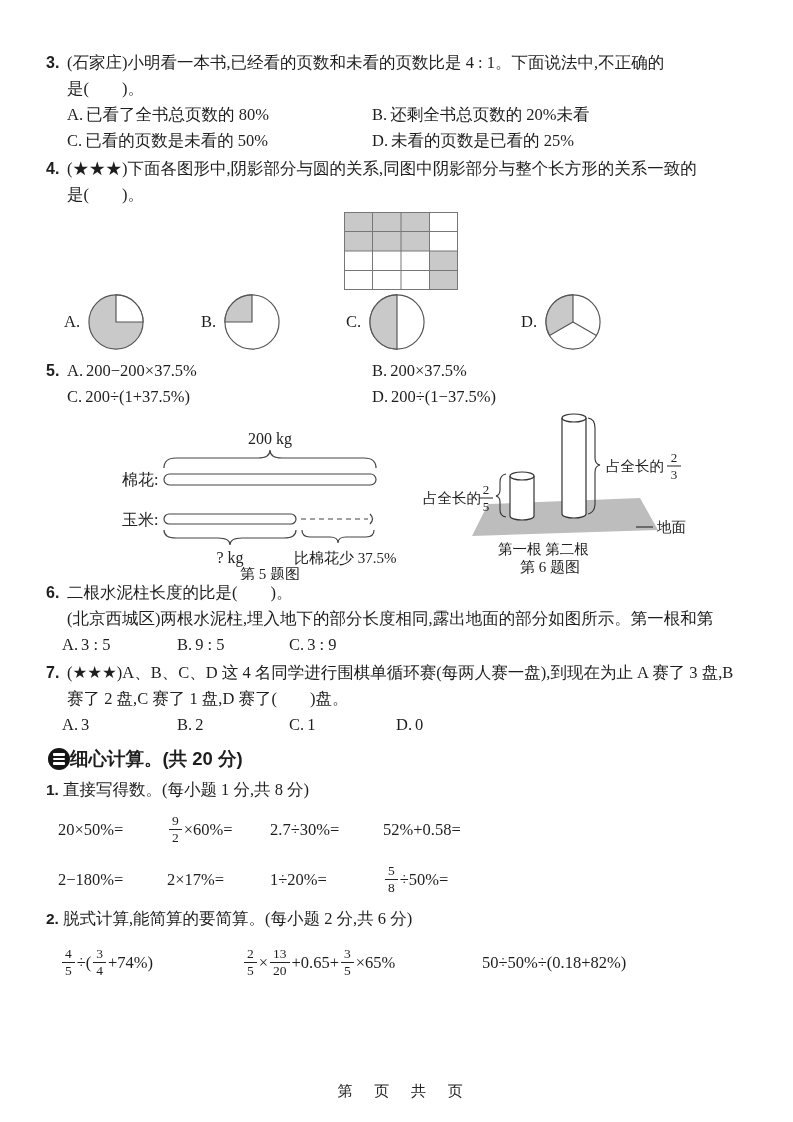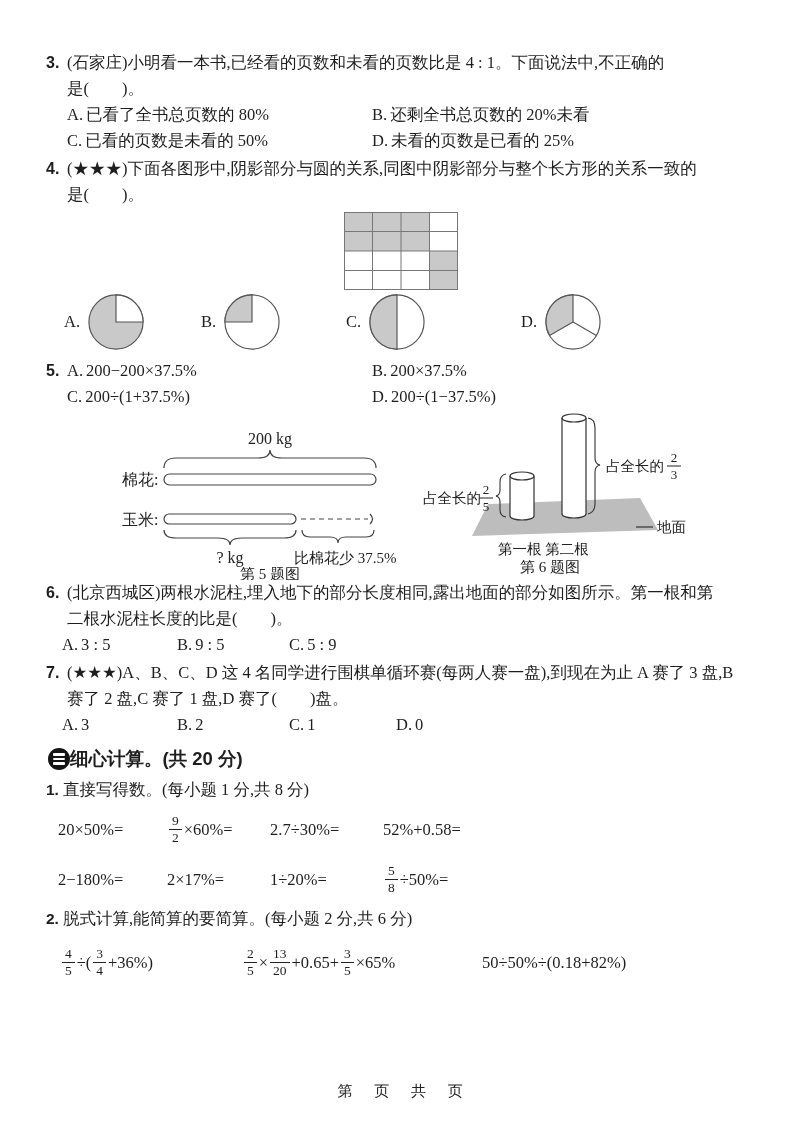--- a/index.html
+++ b/index.html
@@ -177,26 +177,26 @@
         <line x1="214" y1="121" x2="231" y2="121" stroke="#333" stroke-width="1.2"></line>
         <text x="235" y="126" font-size="14.5">地面</text>
         <text x="76" y="148" font-size="14.5">第一根 第二根</text>
         <text x="128" y="166" text-anchor="middle" font-size="15">第 6 题图</text>
       </svg>
     </div>
 
     <div class="q">
       <div class="qnum">6.</div>
       <div class="qbody">
+        <div class="qline">二根水泥柱长度的比是(　　)。</div>
         <div class="qline">(北京西城区)两根水泥柱,埋入地下的部分长度相同,露出地面的部分如图所示。第一根和第</div>
-        <div class="qline">二根水泥柱长度的比是(　　)。</div>
         <div class="opts4">
           <div class="opt"><span class="optlabel">A.</span><span>3 : 5</span></div>
           <div class="opt"><span class="optlabel">B.</span><span>9 : 5</span></div>
-          <div class="opt"><span class="optlabel">C.</span><span>5 : 9</span></div>
+          <div class="opt"><span class="optlabel">C.</span><span>3 : 9</span></div>
         </div>
       </div>
     </div>
 
     <div class="q">
       <div class="qnum">7.</div>
       <div class="qbody">
         <div class="qline">(★★★)A、B、C、D 这 4 名同学进行围棋单循环赛(每两人赛一盘),到现在为止 A 赛了 3 盘,B</div>
         <div class="qline">赛了 2 盘,C 赛了 1 盘,D 赛了(　　)盘。</div>
         <div class="opts4">
@@ -266,21 +266,21 @@
       <div class="expr">
         <span class="frac">
             <span class="fn">4</span>
             <span class="fd">5</span>
           </span>
         <span>÷(</span>
         <span class="frac">
             <span class="fn">3</span>
             <span class="fd">4</span>
           </span>
-        <span>+36%)</span>
+        <span>+74%)</span>
       </div>
       <div class="expr">
         <span class="frac">
             <span class="fn">2</span>
             <span class="fd">5</span>
           </span>
         <span>×</span>
         <span class="frac">
             <span class="fn">13</span>
             <span class="fd">20</span>

